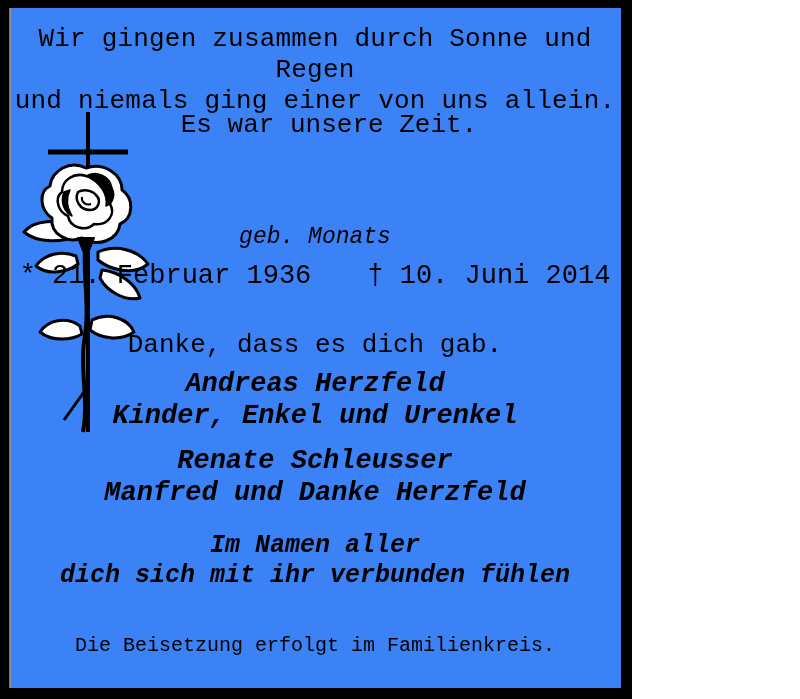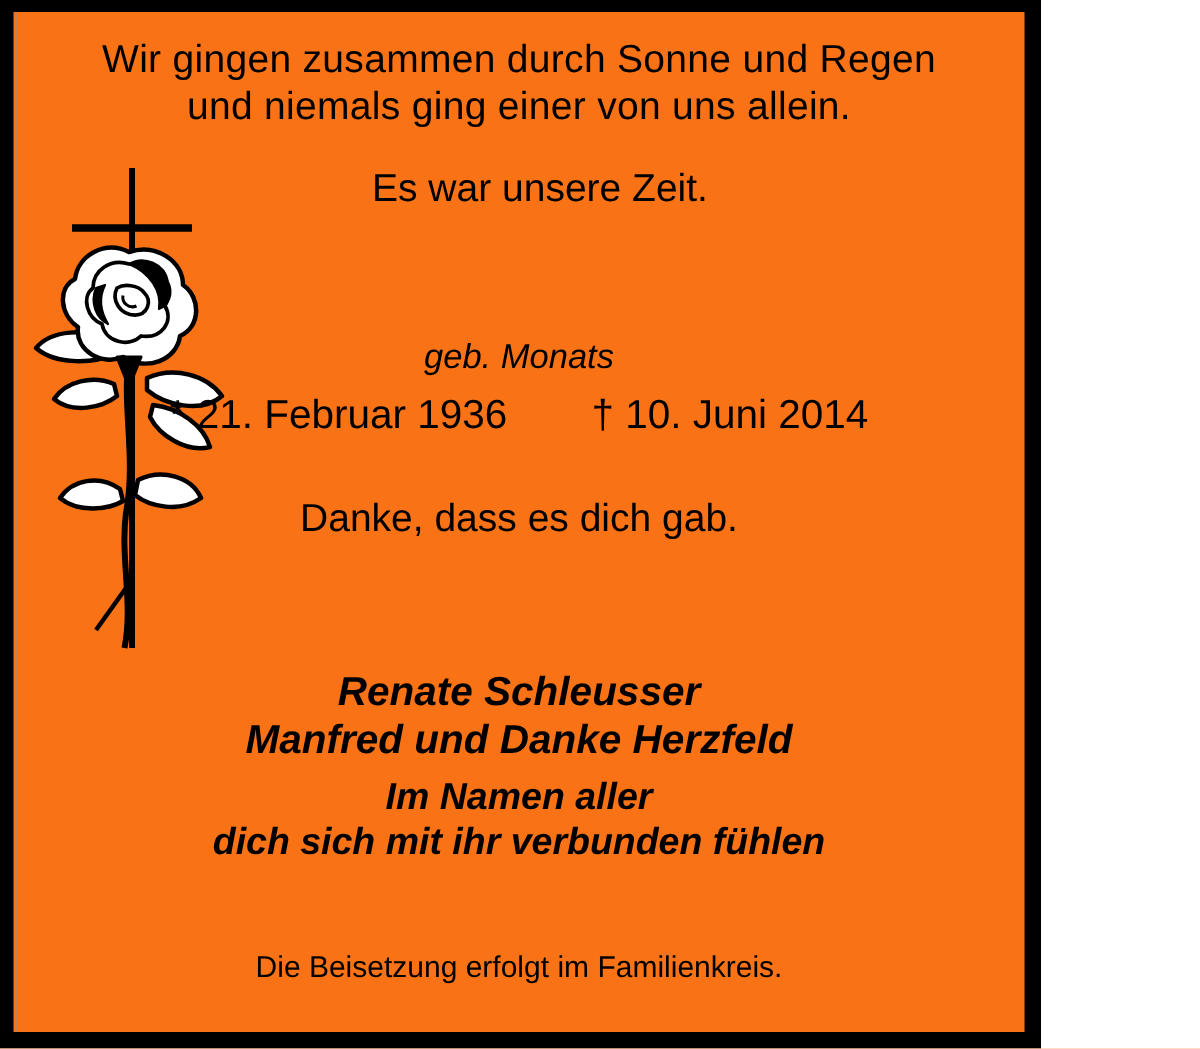--- a/index.html
+++ b/index.html
@@ -2,28 +2,28 @@
 <html><head>
 <meta charset="utf-8">
 <style>
   html, body {
     margin: 0;
     padding: 0;
     background: #ffffff;
   }
   .card {
     position: relative;
-    width: 694px;
+    width: 632px;
     height: 699px;
     box-sizing: border-box;
-    background: #f97316;
+    background: #3b82f6;
     border-style: solid;
     border-color: #000000;
     border-width: 8px 11px 11px 9px;
-    font-family: Liberation Sans, sans-serif;
+    font-family: Liberation Mono, monospace;
     color: #000000;
     overflow: hidden;
   }
   .scan-line {
     position: absolute;
     left: 1px;
     top: 0;
     bottom: 0;
     width: 1px;
     background: #8f8f8f;
@@ -69,21 +69,21 @@
     font-size: 26px;
   }
   .mourners {
     font-weight: bold;
     font-style: italic;
     font-size: 27px;
     line-height: 32px;
   }
   .group-1 { top: 360px; }
   .group-2 { top: 437px; }
-  .group-3 { top: 508px; font-size: 25px; line-height: 30px; }
+  .group-3 { top: 523px; font-size: 25px; line-height: 30px; }
   .funeral-note {
     top: 626px;
     font-size: 20px;
   }
   .left-art {
     position: absolute;
     left: 11px;
     top: 92px;
     width: 145px;
     height: 340px;
@@ -139,20 +139,22 @@
   <div class="abs maiden-name">geb. Monats</div>
 
   <div class="abs dates">
     <span>* 21. Februar 1936</span>
     <span>† 10. Juni 2014</span>
   </div>
 
   <div class="abs thanks">Danke, dass es dich gab.</div>
 
   <div class="abs mourners group-1">
+    <div>Andreas Herzfeld</div>
+    <div>Kinder, Enkel und Urenkel</div>
   </div>
 
   <div class="abs mourners group-2">
     <div>Renate Schleusser</div>
     <div>Manfred und Danke Herzfeld</div>
   </div>
 
   <div class="abs mourners group-3">
     <div>Im Namen aller</div>
     <div>dich sich mit ihr verbunden fühlen</div>

